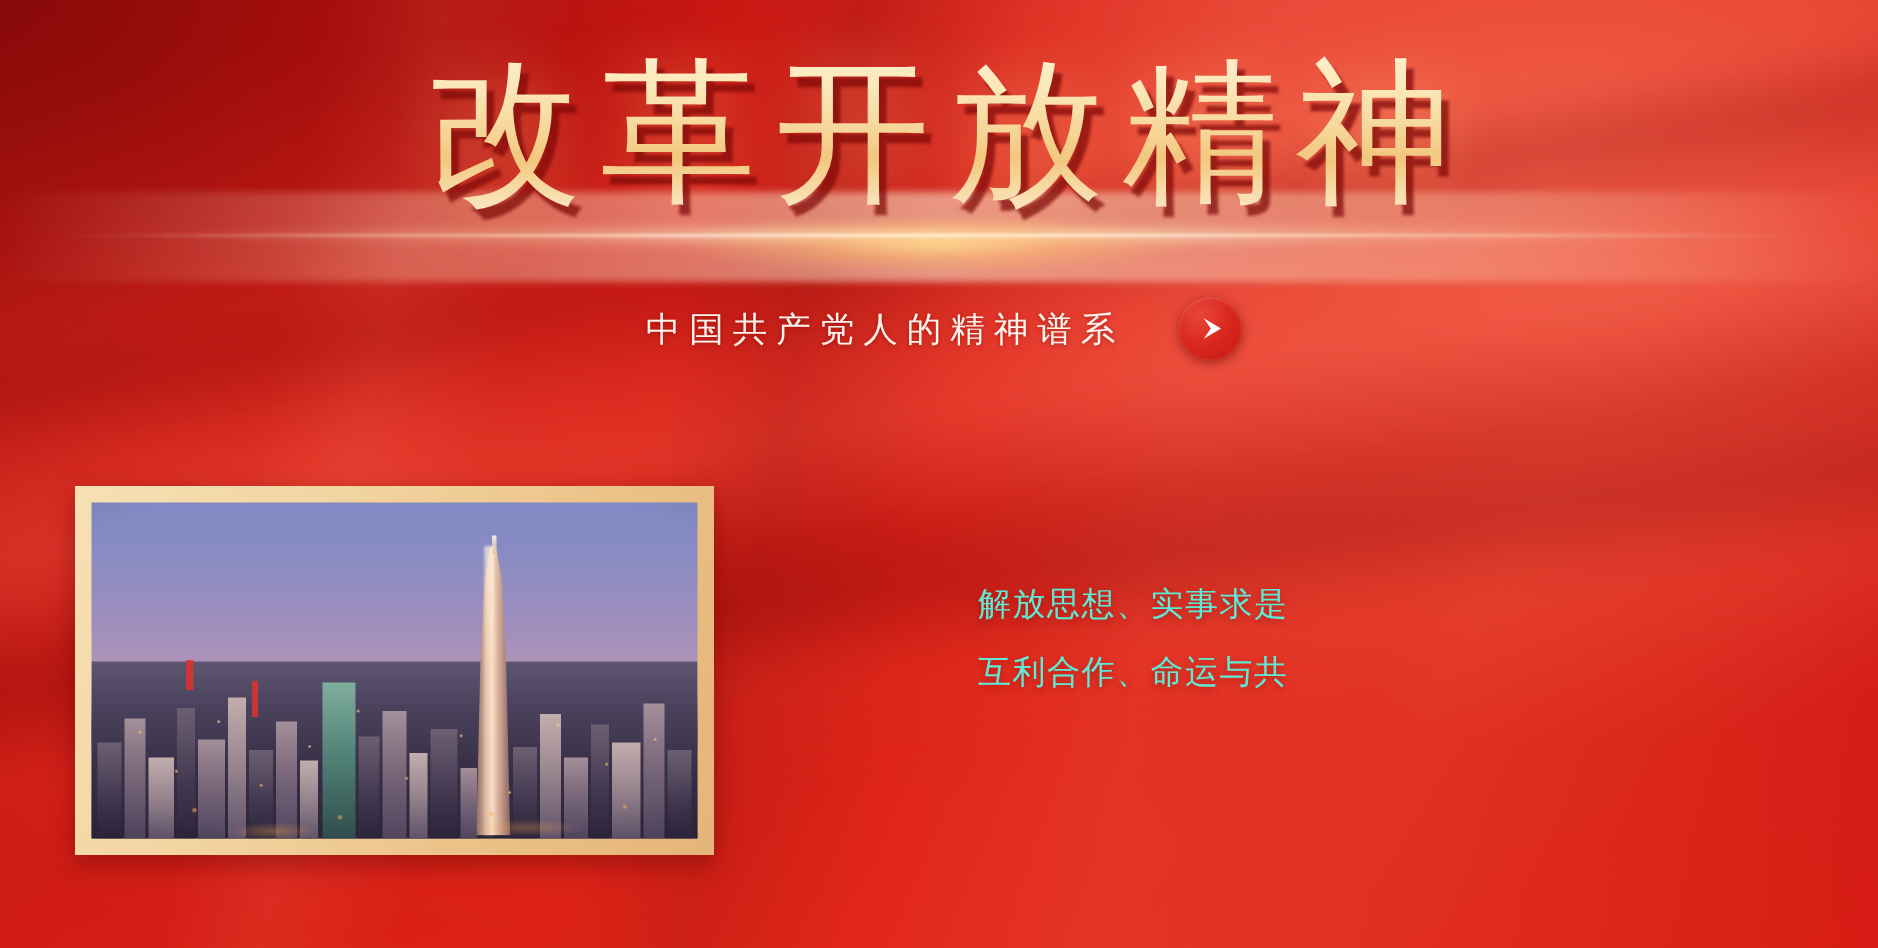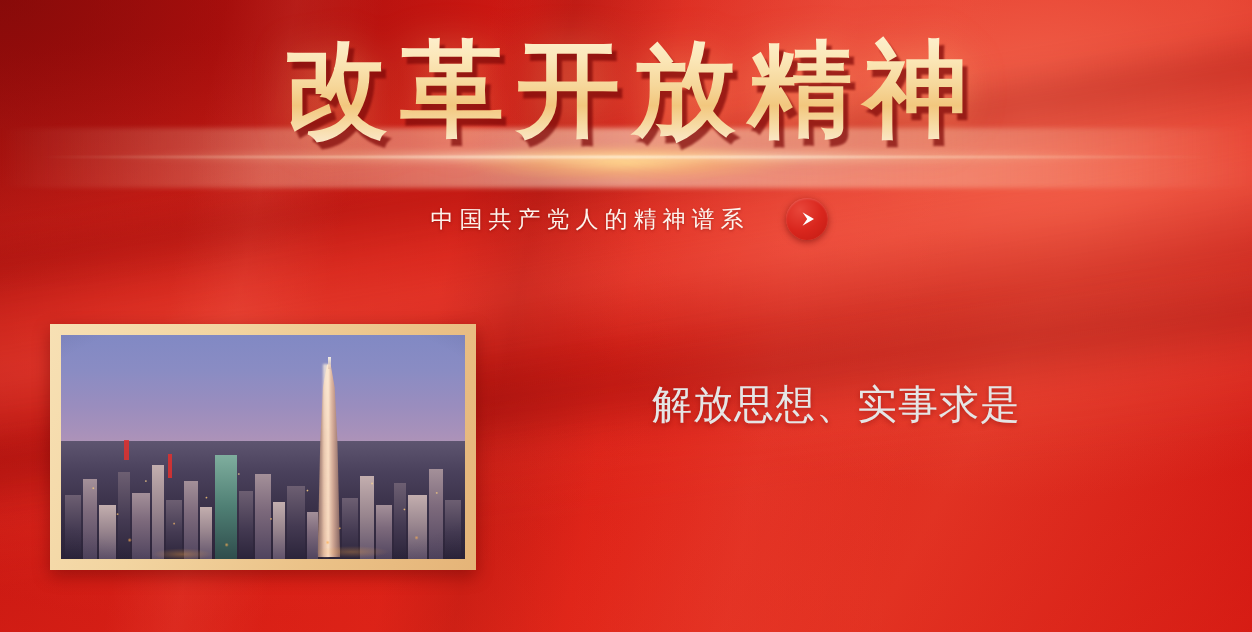--- a/index.html
+++ b/index.html
@@ -87,21 +87,21 @@
 
   
   .title-wrap {
     position: absolute; left: 0; top: 34px; width: 100%;
     text-align: center;
     z-index: 6;
   }
   .title {
     display: inline-block;
     font-family: "Liberation Serif", "DejaVu Serif", serif;
-    font-weight: 700;
+    font-weight: 400;
     font-size: 104px;
     line-height: 1.08;
     letter-spacing: 12px;
     text-indent: 12px;
     background: linear-gradient(to bottom,
       #fdf0cf 0%,
       #fbe6b6 24%,
       #f6d79a 46%,
       #f2c77e 64%,
       #f7dba5 82%,
@@ -244,26 +244,27 @@
     background: radial-gradient(ellipse 120% 110% at 50% 46%, rgba(0,0,0,0) 52%, rgba(20,10,30,0.30) 100%);
     pointer-events: none;
   }
 
   
   .slogan {
     position: absolute; left: 652px; top: 382px;
     z-index: 6;
   }
   .slogan-line {
-    font-size: 40px;
+    font-size: 22px;
     line-height: 45px;
     letter-spacing: 1px;
-    color: #e5e5e5;
+    color: #5eead4;
     white-space: nowrap;
     text-shadow: 0 2px 5px rgba(120,8,8,0.45);
+    font-family: Liberation Mono, monospace;
   }
 </style>
 </head>
 <body>
 
 <div class="stage">
 
   <div class="bg-base"></div>
   <div class="bg-fold"></div>
   <div class="bg-fold2"></div>
@@ -324,15 +325,16 @@
       <div class="tower"></div>
       <div class="tower-sheen"></div>
       <div class="tower-tip"></div>
       <div class="lights"></div>
       <div class="photo-vig"></div>
     </div>
   </div>
 
   <div class="slogan">
     <div class="slogan-line">解放思想、实事求是</div>
+    <div class="slogan-line">互利合作、命运与共</div>
   </div>
 
 </div>
 
 </body></html>

